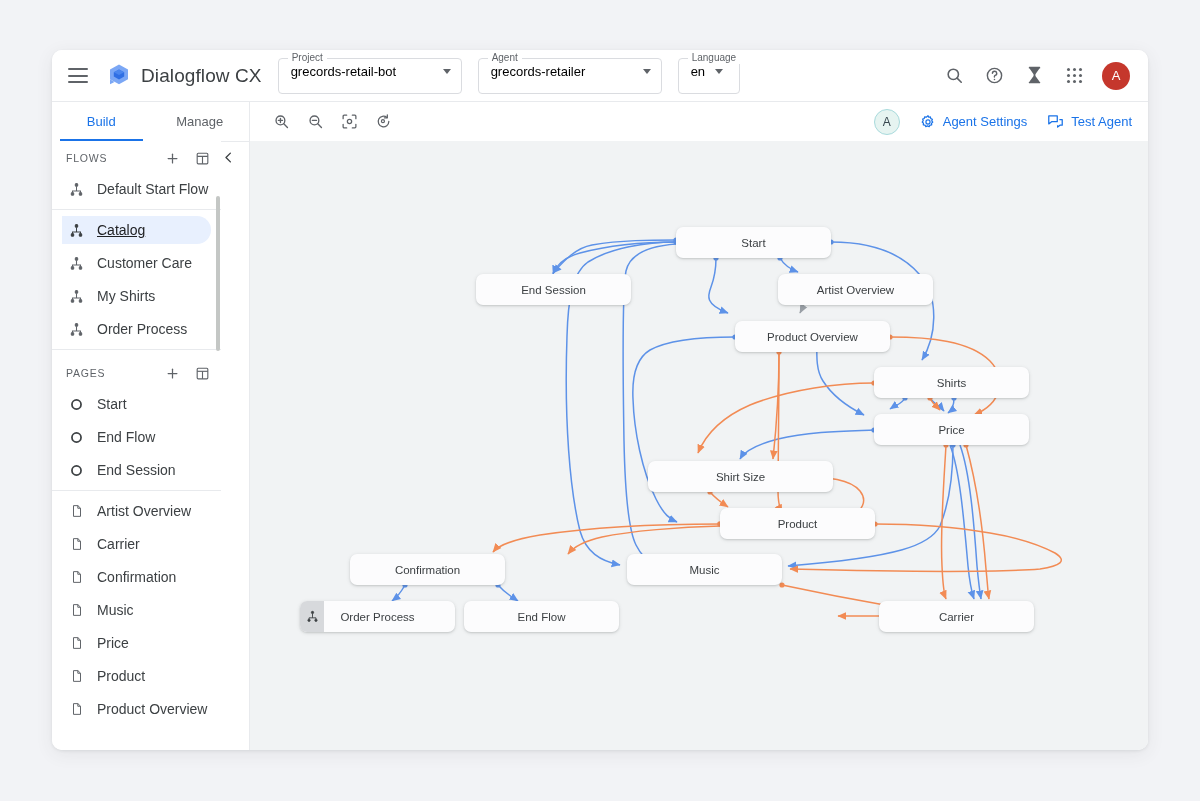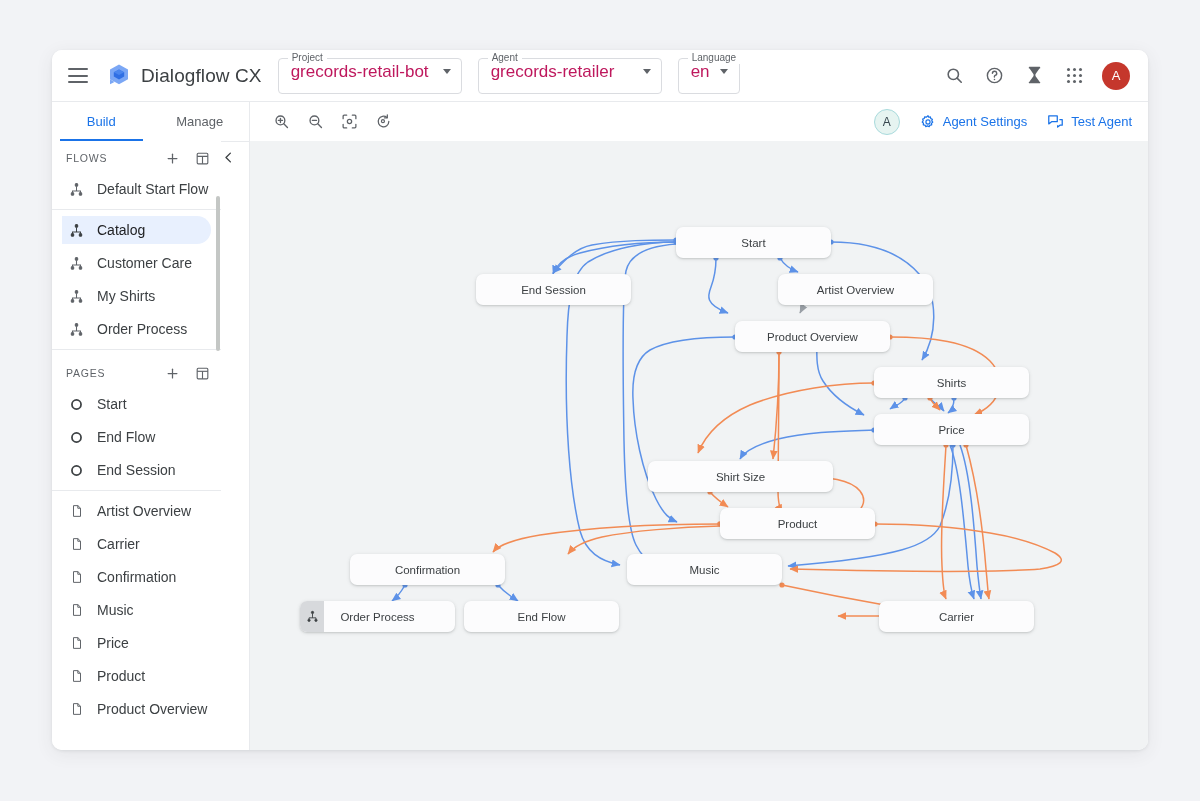--- a/index.html
+++ b/index.html
@@ -42,21 +42,21 @@
     padding: 0 8px 8px 12px;
     margin-right: 16px;
     background: #fff;
     cursor: pointer;
   }
   .field .lab {
     position:absolute; top:-7px; left:9px;
     background:#fff; padding: 0 4px;
     font-size:10px; color:#5f6368; line-height:12px;
   }
-  .field .val { font-size:17px; color:#be185d; white-space:nowrap; }
+  .field .val { font-size:13px; color:#000000; white-space:nowrap; }
   .field .caret {
     width:0;height:0;border-left:4px solid transparent;border-right:4px solid transparent;
     border-top:5px solid #5f6368; margin-left: auto; margin-right:2px;
   }
   #project-field { width: 184px; }
   #project-field .val { flex: 0 0 auto; }
   #agent-field   { width: 184px; }
   #lang-field    { width: 62px; }
   #lang-field .caret { margin-left: 10px; }
 
@@ -108,21 +108,21 @@
   }
   .sec-title { font-size:10.5px; letter-spacing:.8px; color:#5f6368; }
   .sec-actions { margin-left:auto; display:flex; align-items:center; gap:12px; }
   .sec-btn { width:18px;height:18px; display:flex;align-items:center;justify-content:center; color:#5f6368; cursor:pointer;}
 
   .nav-item {
     display:flex; align-items:center; gap:12px;
     height:28px; margin: 0 10px; padding-left: 6px;
     border-radius: 0 14px 14px 0; font-size:14px; color:#3c4043; cursor:pointer;
   }
-  .nav-item.selected { background:#e8f0fe; color:#202124; }
+  .nav-item.selected { background:#e8f0fe; color:#202124;text-decoration:underline; }
   .nav-item .ico { width:17px; height:17px; display:flex;align-items:center;justify-content:center; color:#5f6368; flex:0 0 17px;}
   .nav-gap { height: 5px; }
   .divider { height:1px; background:#e8eaed; margin: 6px 0; }
   .side-foot { height:36px; border-top:1px solid #e8eaed; display:flex; align-items:center; justify-content:flex-end; padding-right:13px;}
   .side-foot .chev { cursor:pointer; color:#3c4043; }
   .side-scrollbar {
     position:absolute; right:1px; top:55px; width:4px; height:155px;
     background:#c4c7c5; border-radius:2px;
   }
 

